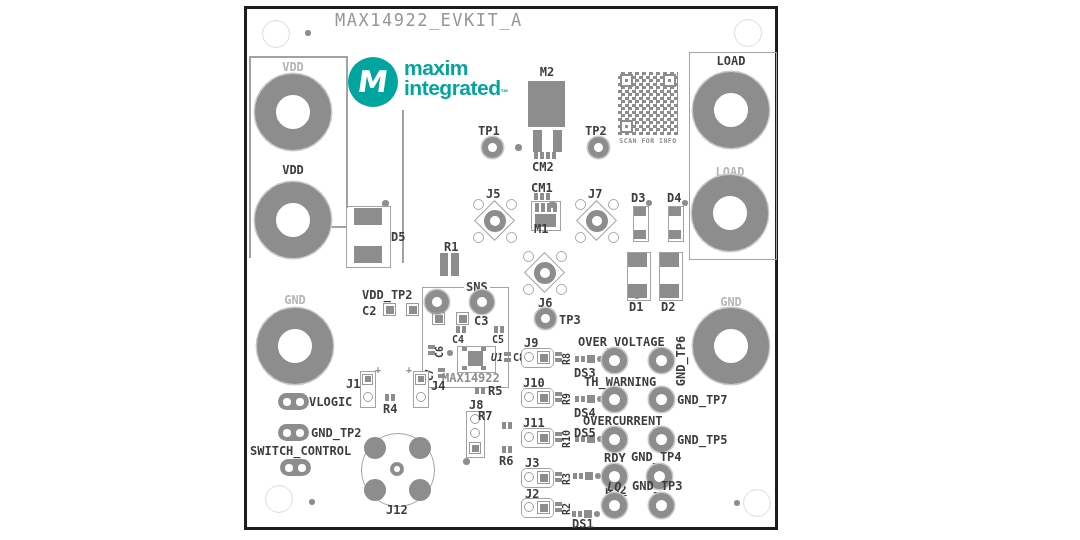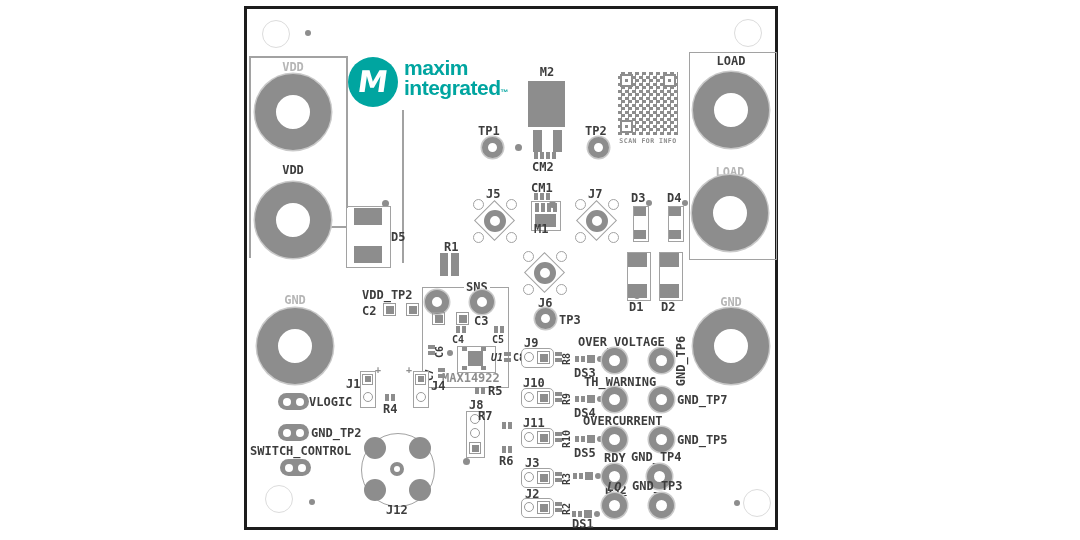--- a/index.html
+++ b/index.html
@@ -81,20 +81,21 @@
   .qr-cap { position:absolute; left:615px; top:137px; width:66px; text-align:center;
             font:bold 6.5px "DejaVu Sans Mono", monospace; color:#8d8d8d; letter-spacing:0.5px; }
   .line { position:absolute; background:#a2a2a2; }
 </style>
 </head>
 <body>
 
 <div class="stage">
 
   <div class="board-outline"></div>
+  <div class="title">MAX14922_EVKIT_A</div>
 
   <div class="hole" style="left:262px;top:20px;"></div>
   <div class="hole" style="left:734px;top:19px;"></div>
   <div class="hole" style="left:265px;top:485px;"></div>
   <div class="hole" style="left:743px;top:489px;"></div>
   <div class="dot sm" style="left:305px;top:30px;"></div>
   <div class="dot sm" style="left:309px;top:499px;"></div>
   <div class="dot sm" style="left:734px;top:500px;"></div>
 
   <div class="logo-circle">
@@ -397,21 +398,21 @@
       <span></span>
       <span></span>
     </div>
   <div class="l sm vert" style="left:567px;top:439px;">R10</div>
   <div class="led" style="left:575px;top:435px;">
       <i class="a"></i>
       <i class="a"></i>
       <i class="b"></i>
       <i class="c"></i>
     </div>
-  <div class="l" style="left:574px;top:447px;">DS5</div>
+  <div class="l" style="left:574px;top:427px;">DS5</div>
   <div class="l" style="left:583px;top:415px;">OVERCURRENT</div>
   <div class="ring ind" style="left:602px;top:427px;"></div>
   <div class="ring ind" style="left:649px;top:427px;"></div>
   <div class="l" style="left:677px;top:434px;">GND_TP5</div>
 
   <div class="l" style="left:525px;top:457px;">J3</div>
   <div class="jmp" style="left:521px;top:468px;">
     <div class="padc" style="left:2px;top:2.5px;"></div>
       <div class="padsq" style="left:15px;top:2px;"></div>
   </div>

